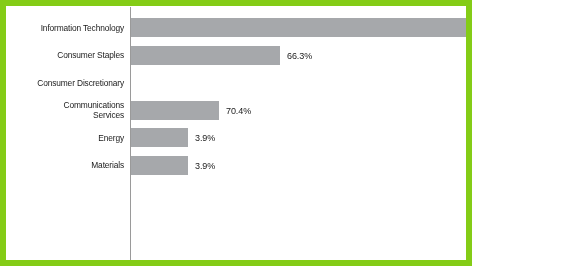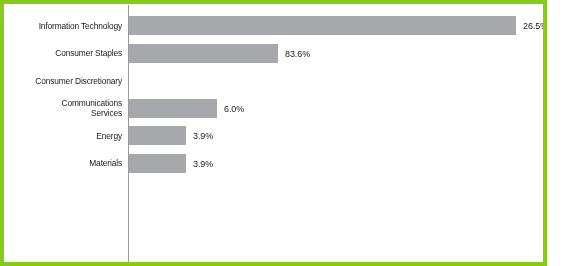--- a/index.html
+++ b/index.html
@@ -5,25 +5,25 @@
   html, body {
     margin: 0;
     padding: 0;
     background: #ffffff;
   }
   body {
     font-family: "Liberation Sans", "DejaVu Sans", sans-serif;
   }
   #chart-frame {
     position: relative;
-    width: 547px;
+    width: 472px;
     height: 266px;
     box-sizing: border-box;
     background: #ffffff;
-    border: 4px solid #84cc16;
+    border: 6px solid #84cc16;
     overflow: hidden;
   }
   
   #axis-line {
     position: absolute;
     left: 124px;
     top: 1px;
     width: 1px;
     height: 263px;
     background: #9a9a9a;
@@ -94,32 +94,32 @@
         <div class="cat-label">Information Technology</div>
         <div class="bar-track">
           <div class="bar" style="width: 386.9px; background: rgb(166, 168, 171);"></div>
           <div class="bar-value">26.5%</div>
         </div>
       </div>
       <div class="bar-row">
         <div class="cat-label">Consumer Staples</div>
         <div class="bar-track">
           <div class="bar" style="width: 148.92px; background: rgb(166, 168, 171);"></div>
-          <div class="bar-value">83.6%</div>
+          <div class="bar-value">66.3%</div>
         </div>
       </div>
       <div class="bar-row">
         <div class="cat-label">Consumer Discretionary</div>
       </div>
       <div class="bar-row">
         <div class="cat-label">Communications
 Services</div>
         <div class="bar-track">
           <div class="bar" style="width: 87.6px; background: rgb(166, 168, 171);"></div>
-          <div class="bar-value">6.0%</div>
+          <div class="bar-value">70.4%</div>
         </div>
       </div>
       <div class="bar-row">
         <div class="cat-label">Energy</div>
         <div class="bar-track">
           <div class="bar" style="width: 56.94px; background: rgb(166, 168, 171);"></div>
           <div class="bar-value">3.9%</div>
         </div>
       </div>
       <div class="bar-row">

